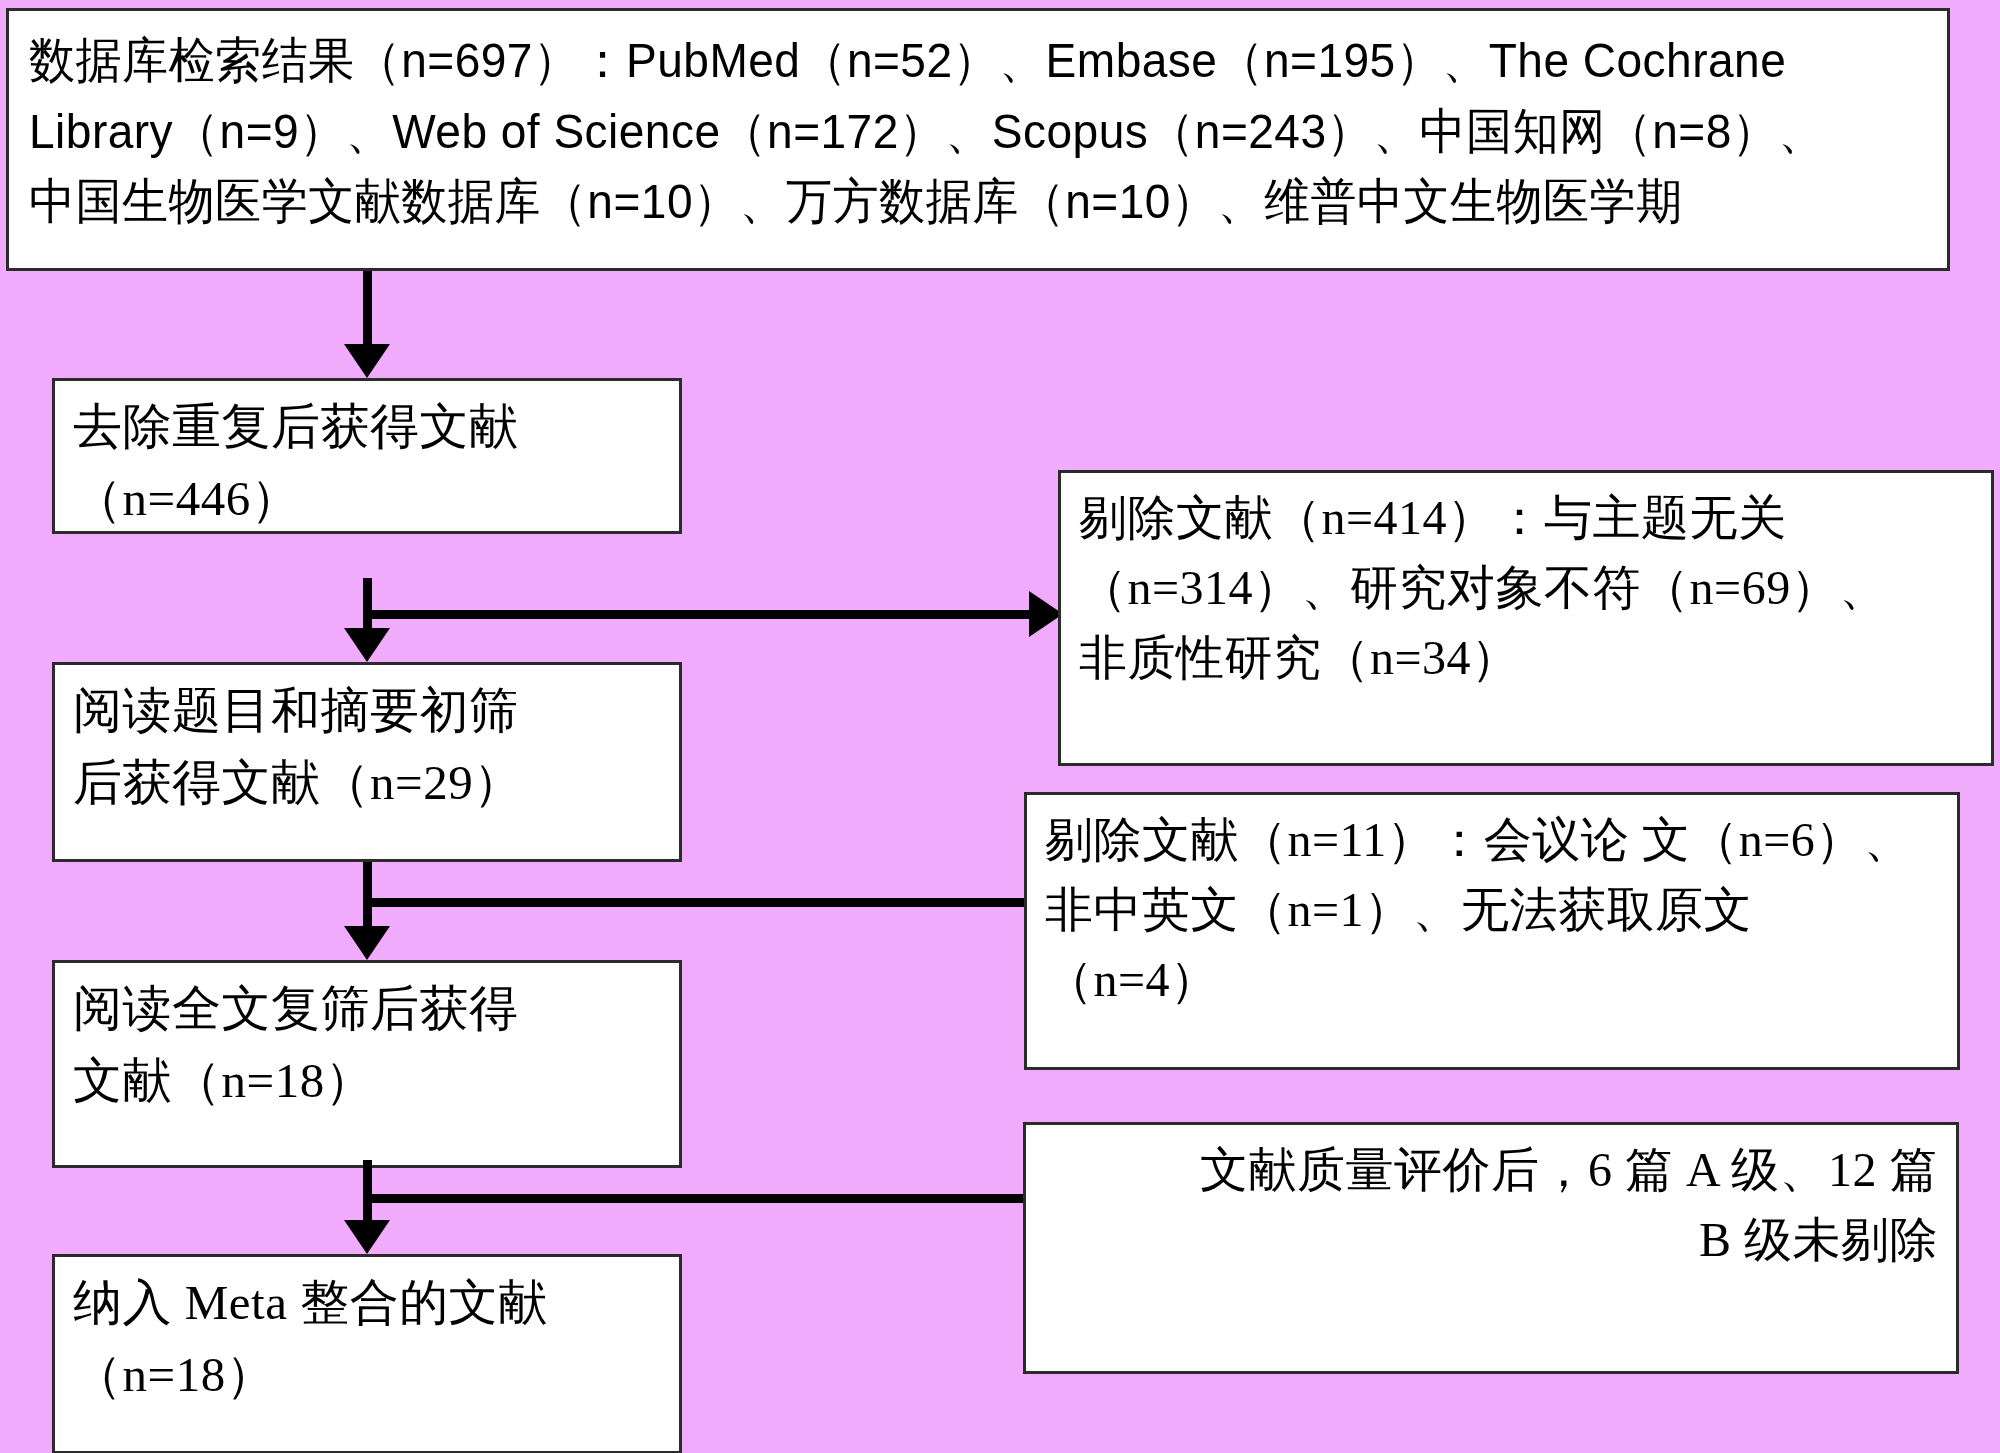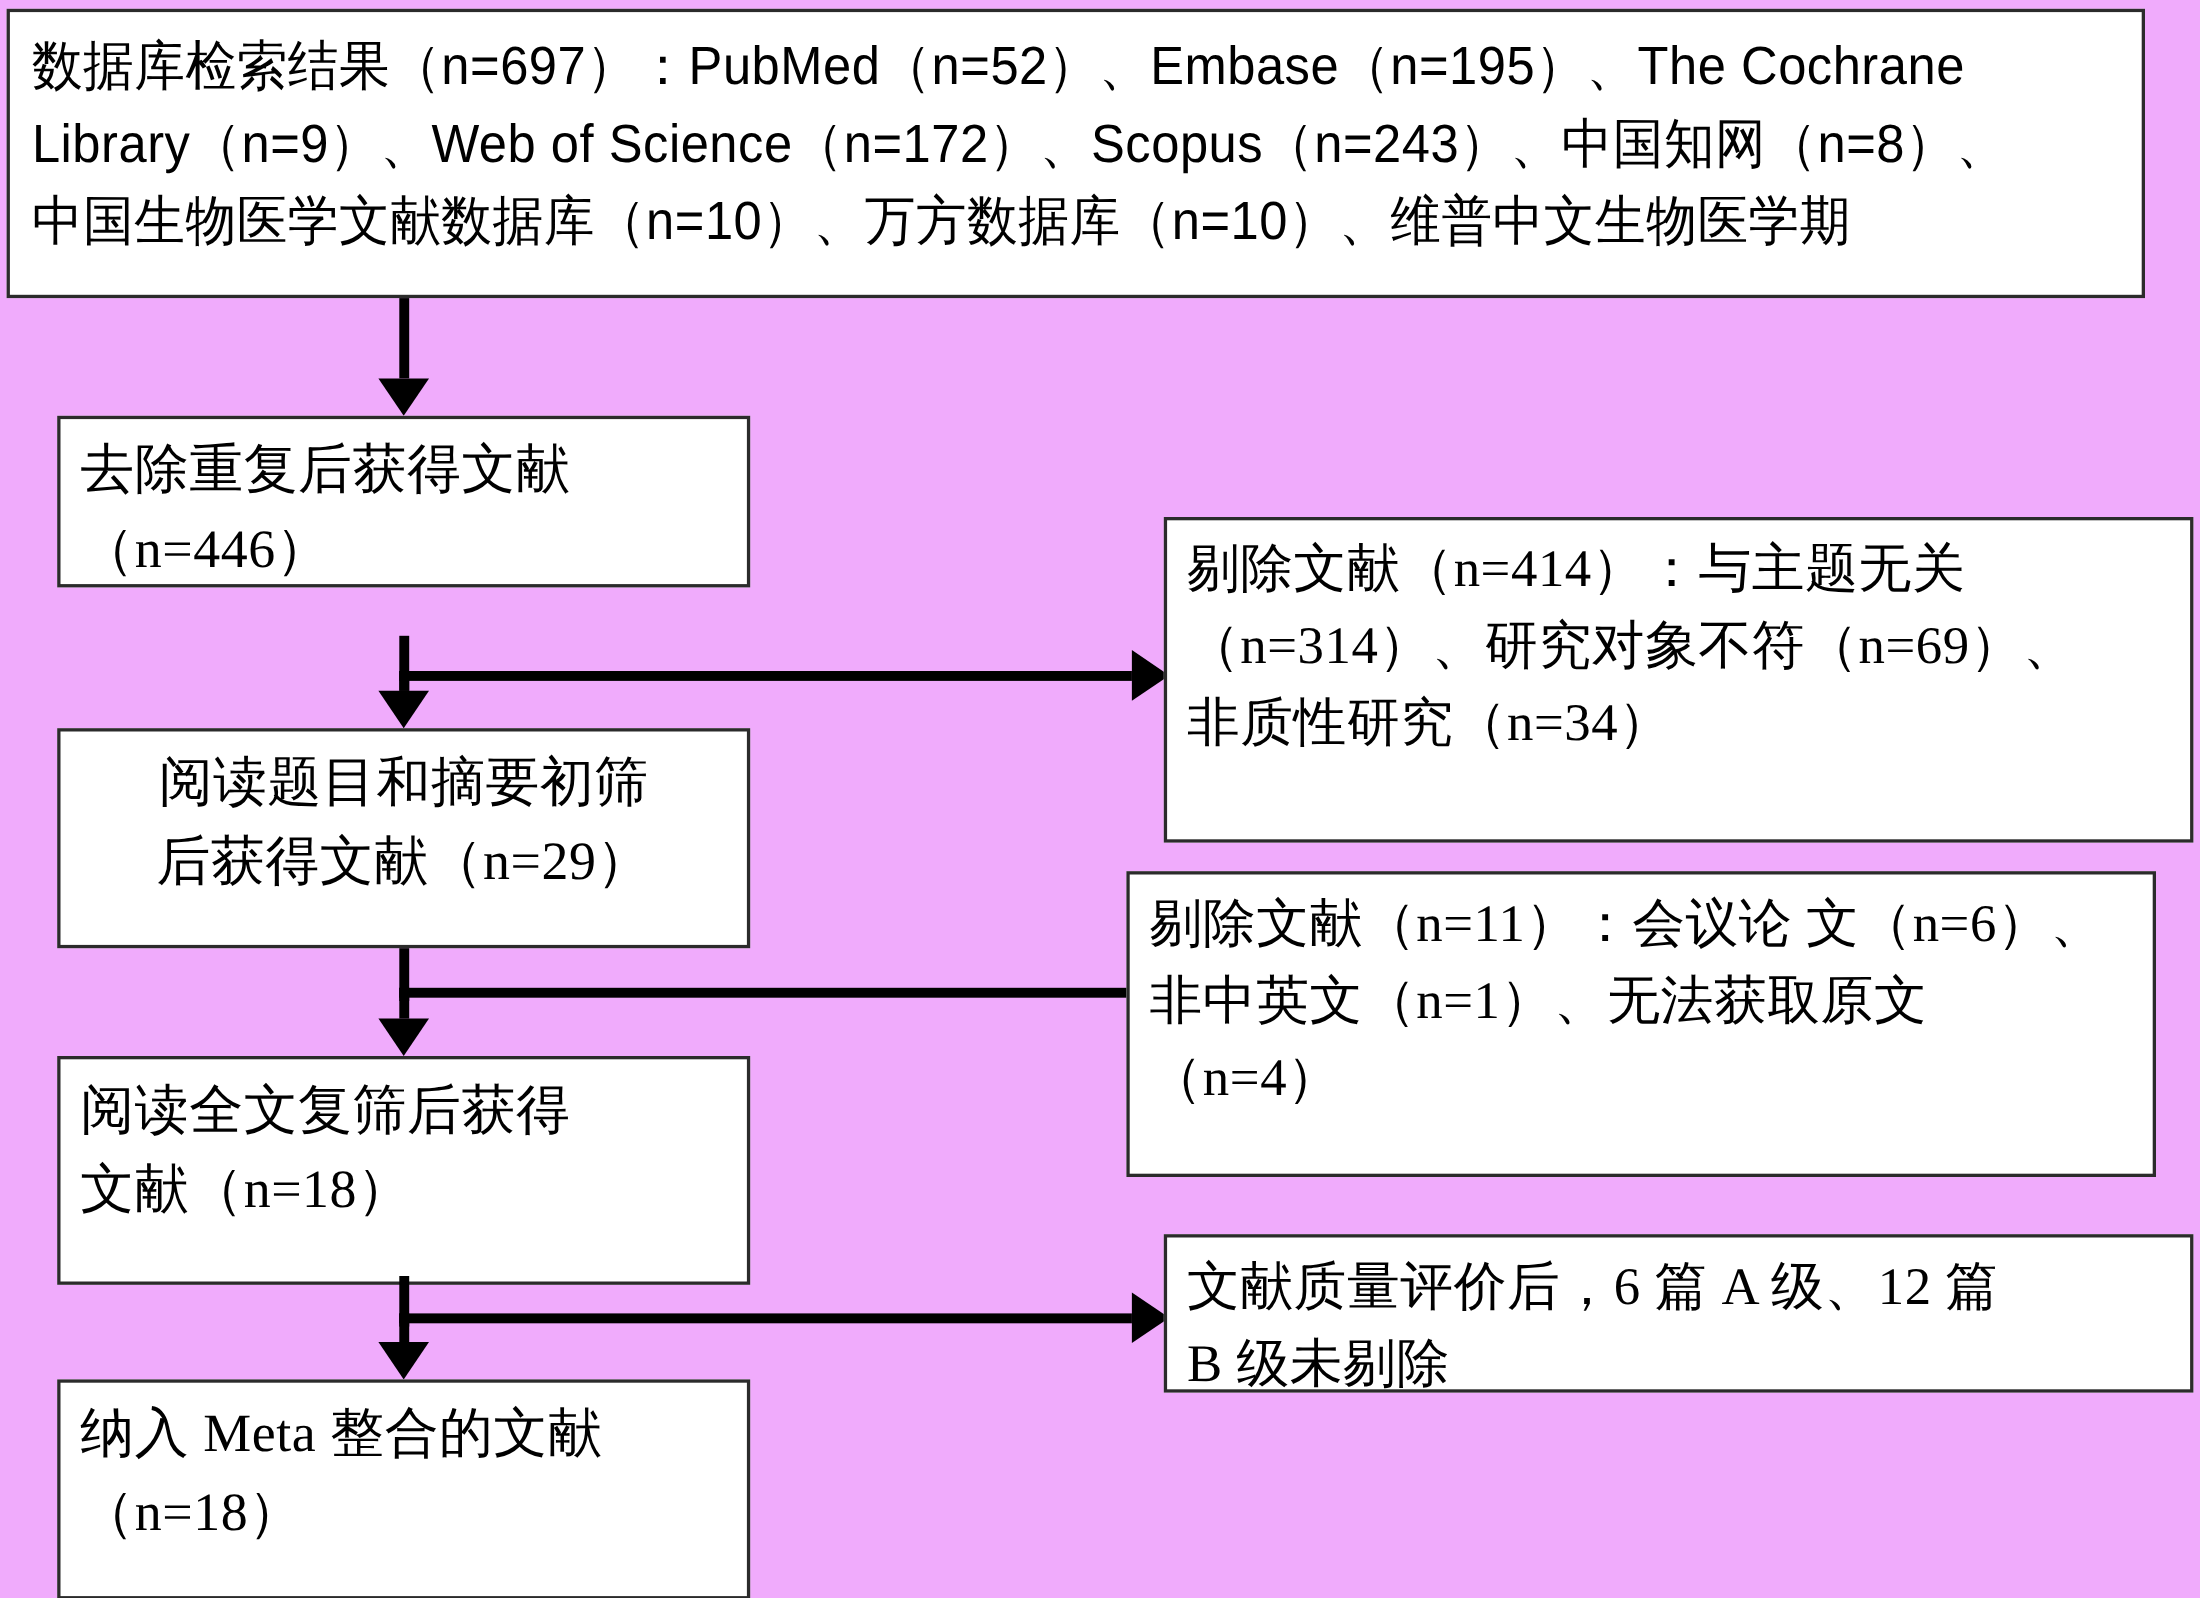--- a/index.html
+++ b/index.html
@@ -54,33 +54,33 @@
   #box-sources .line {
     font-size: 49px;
     line-height: 1.44;
     font-family: "Liberation Sans", "DejaVu Sans", sans-serif;
     transform: scaleX(0.94);
     transform-origin: left center;
   }
 
   
   #box-dedup    { left: 52px;  top: 378px;  width: 630px;  height: 156px; }
-  #box-screen1  { left: 52px;  top: 662px;  width: 630px;  height: 200px; text-align: center; }
+  #box-screen1  { left: 52px;  top: 662px;  width: 630px;  height: 200px; }
   #box-screen2  { left: 52px;  top: 960px;  width: 630px;  height: 208px; }
   #box-included { left: 52px;  top: 1254px; width: 630px;  height: 200px; }
 
   #box-dedup .line, #box-screen1 .line, #box-screen2 .line, #box-included .line {
     font-size: 49px;
     line-height: 1.46;
   }
 
   
   #box-excl1 { left: 1058px; top: 470px;  width: 936px; height: 296px; }
   #box-excl2 { left: 1024px; top: 792px;  width: 936px; height: 278px; }
-  #box-excl3 { left: 1058px; top: 1122px; width: 936px; height: 144px; }
+  #box-excl3 { left: 1023px; top: 1122px; width: 936px; height: 252px; text-align: right; }
 
   #box-excl1 .line, #box-excl2 .line, #box-excl3 .line {
     font-size: 48px;
     line-height: 1.46;
   }
 
   
   .vline {
     position: absolute;
     width: 9px;

